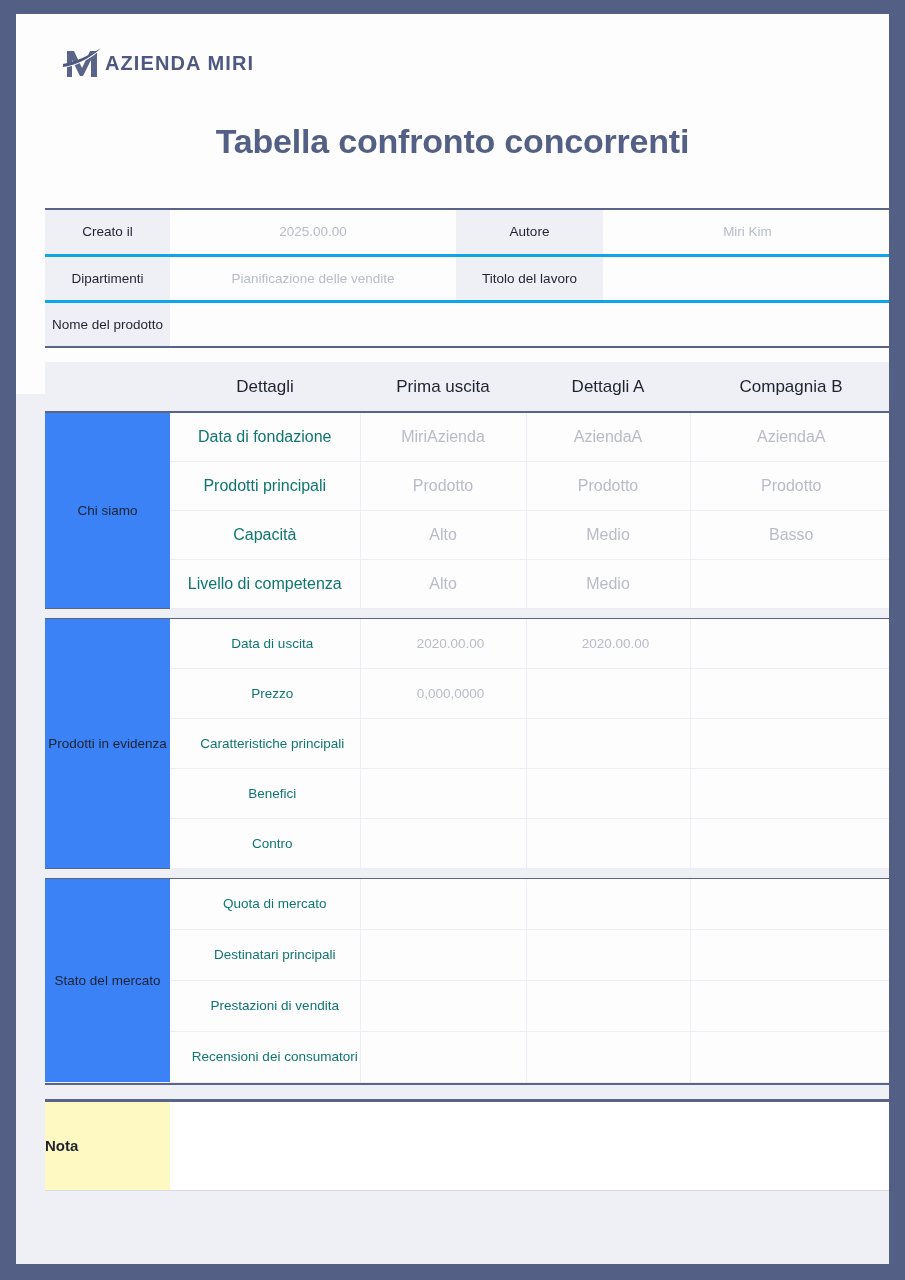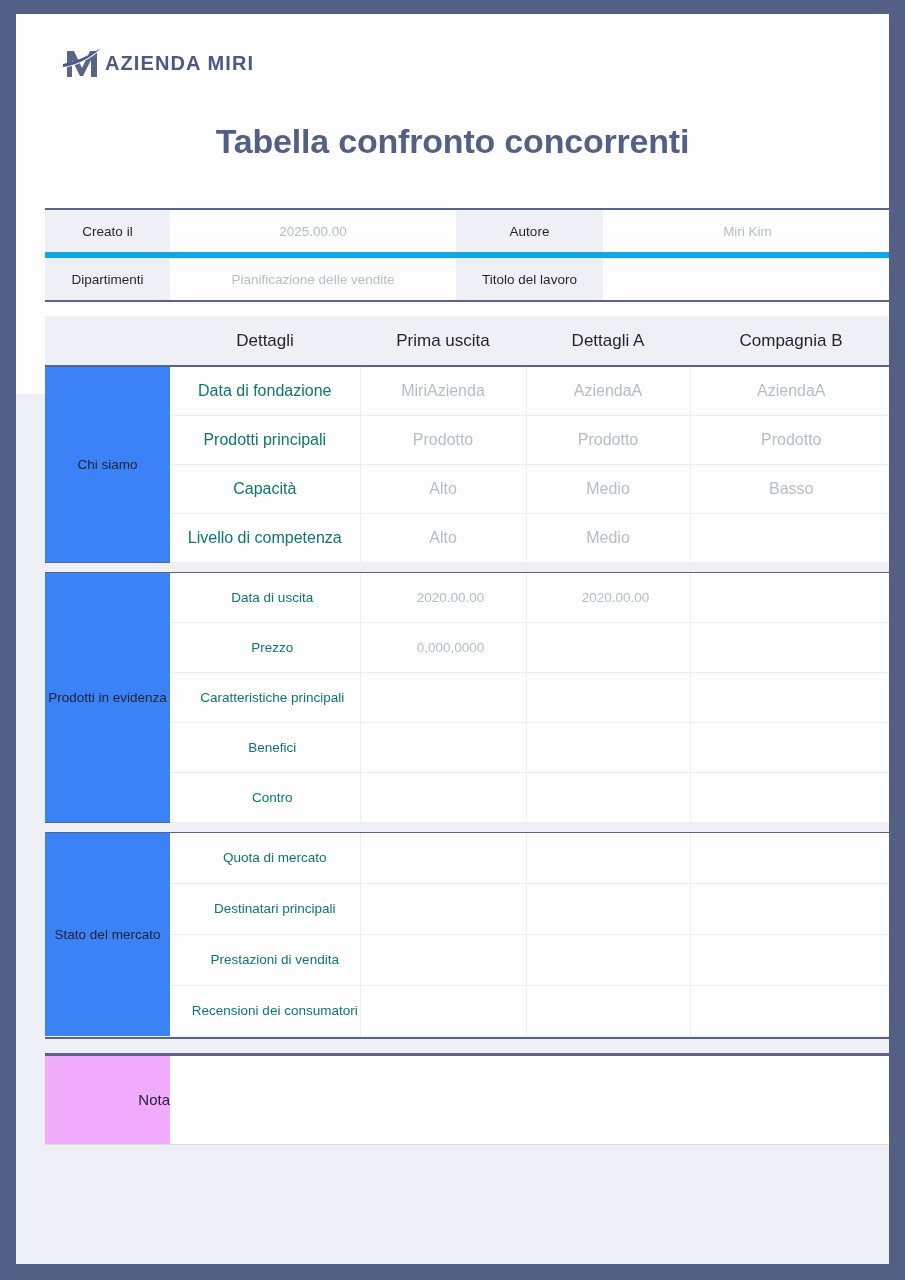--- a/index.html
+++ b/index.html
@@ -70,21 +70,21 @@
   table { border-collapse: collapse; width: 100%; table-layout: fixed; }
 
   
   .meta-wrap { margin-top: 47px; }
   .meta-table { border-top: 2px solid #5a6488; }
   .meta-table td {
     height: 46px;
     font-size: 13.5px;
     text-align: center;
     vertical-align: middle;
-    border-bottom: 6px solid #0ea5e9;
+    border-bottom: 3px solid #0ea5e9;
   }
   .meta-table tr:last-child td { border-bottom: 2px solid #5a6488; }
   .m-label {
     background: #eef0f6;
     color: #1f2330;
     font-size: 13.5px;
   }
   .m-value {
     background: #fdfdfe;
     color: #b9bcc6;
@@ -160,24 +160,25 @@
 
   
   .note-wrap { margin-top: 14px; }
   .note-table { border-top: 3px solid #5a6488; }
   .note-table td {
     vertical-align: middle;
     height: 90px;
     border-bottom: 1px solid #d9dce4;
   }
   .note-label {
-    background: #f0abfc;
-    text-align: right;
+    background: #fef9c3;
+    text-align: left;
     font-size: 15px;
     color: #1f2330;
+    font-weight: bold;
   }
   .note-field { background: #ffffff; }
 </style>
 </head>
 <body>
 
 <div class="page-frame">
   <div class="page-sheet">
     <div class="white-band"></div>
 
@@ -210,20 +211,24 @@
               <td class="m-value">2025.00.00</td>
               <td class="m-label">Autore</td>
               <td class="m-value">Miri Kim</td>
             </tr>
             <tr>
               <td class="m-label">Dipartimenti</td>
               <td class="m-value">Pianificazione delle vendite</td>
               <td class="m-label">Titolo del lavoro</td>
               <td class="m-blank"></td>
             </tr>
+            <tr>
+              <td class="m-label">Nome del prodotto</td>
+              <td class="m-blank" colspan="3"></td>
+            </tr>
           </tbody>
         </table>
       </div>
 
       <div class="cmp-wrap">
         <table class="cmp-table">
           <colgroup>
             <col style="width:125px">
             <col style="width:190px">
             <col style="width:166px">

